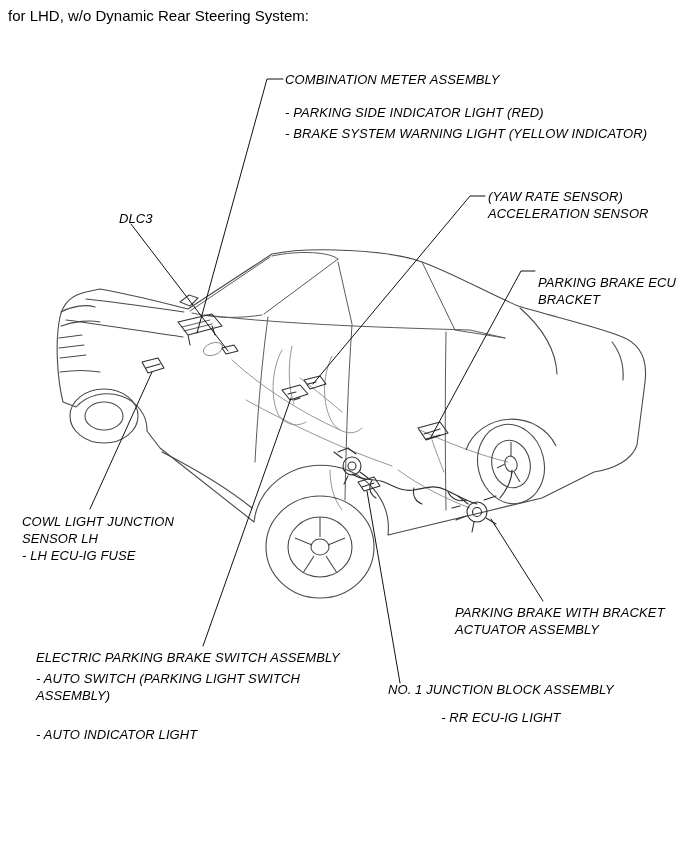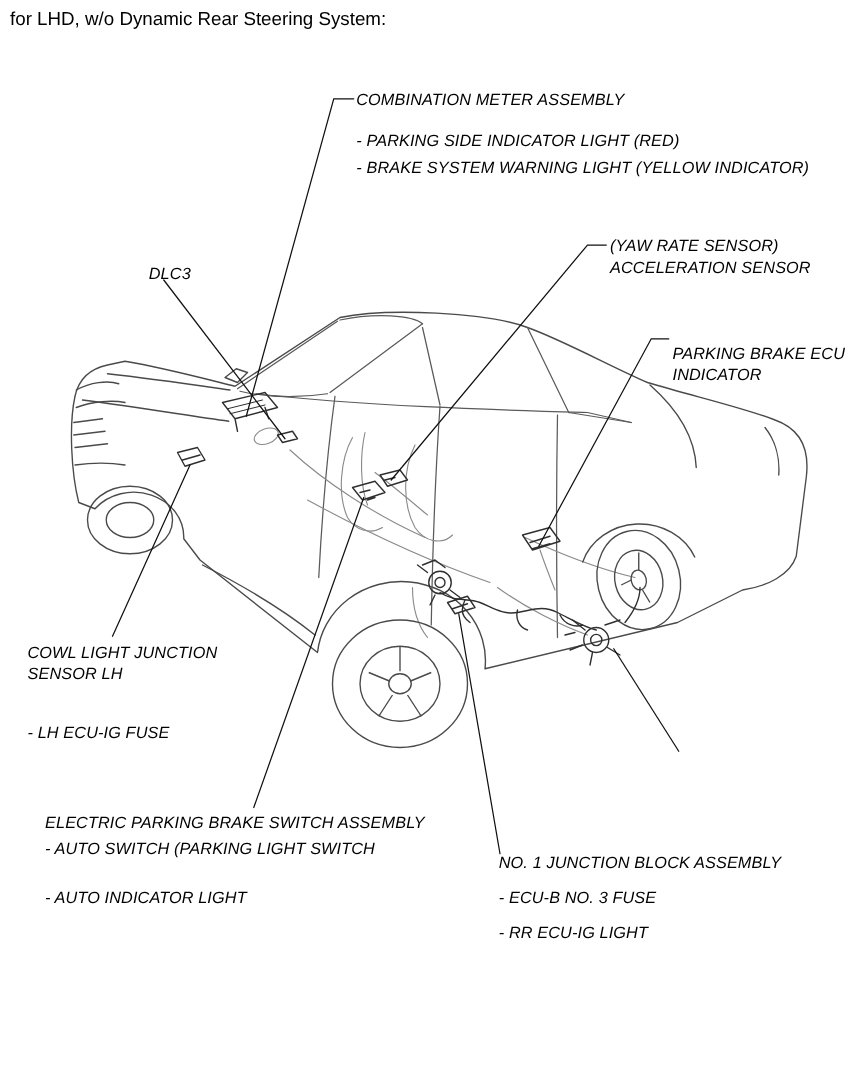--- a/index.html
+++ b/index.html
@@ -10,21 +10,21 @@
   .note {
     position:absolute; left:8px; top:6px; font-size:15px; line-height:19px;
   }
   .lbl {
     position:absolute; font-size:13px; line-height:17px; white-space:nowrap;
     letter-spacing:0.1px;
   }
   .lbl .line { white-space:nowrap;font-style:italic; }
   .gap16 { margin-top:16px; }
   .gap15 { margin-top:4px; }
-  .gap30 { margin-top:30px; }
+  .gap30 { }
   .gap22 { margin-top:22px; }
   .gap11 { margin-top:11px; }
   svg.art { position:absolute; left:0; top:0; }
 </style>
 </head>
 <body>
 
 <div class="page">
 
   <svg class="art" width="690" height="854" viewBox="0 0 690 854">
@@ -150,35 +150,39 @@
     <div class="line">(YAW RATE SENSOR)</div>
     <div class="line">ACCELERATION SENSOR</div>
   </div>
 
   <div class="lbl" style="left:119px; top:210px;">
     <div class="line">DLC3</div>
   </div>
 
   <div class="lbl" style="left:538px; top:274px;">
     <div class="line">PARKING BRAKE ECU</div>
-    <div class="line">INDICATOR</div>
+    <div class="line">BRACKET</div>
   </div>
 
   <div class="lbl" style="left:22px; top:513px;">
     <div class="line">COWL LIGHT JUNCTION</div>
     <div class="line">SENSOR LH</div>
     <div class="line gap30">- LH ECU-IG FUSE</div>
   </div>
 
+  <div class="lbl" style="left:455px; top:604px;">
+    <div class="line">PARKING BRAKE WITH BRACKET</div>
+    <div class="line">ACTUATOR ASSEMBLY</div>
+  </div>
 
   <div class="lbl" style="left:36px; top:649px;">
     <div class="line">ELECTRIC PARKING BRAKE SWITCH ASSEMBLY</div>
     <div class="line gap15">- AUTO SWITCH (PARKING LIGHT SWITCH</div>
+    <div class="line">ASSEMBLY)</div>
     <div class="line gap22">- AUTO INDICATOR LIGHT</div>
   </div>
 
-  <div class="lbl" style="left:399px; top:681px;">
+  <div class="lbl" style="left:388px; top:681px;text-align:center;">
     <div class="line">NO. 1 JUNCTION BLOCK ASSEMBLY</div>
-    <div class="line gap11">- ECU-B NO. 3 FUSE</div>
     <div class="line gap11">- RR ECU-IG LIGHT</div>
   </div>
 
 </div>
 
 </body></html>

